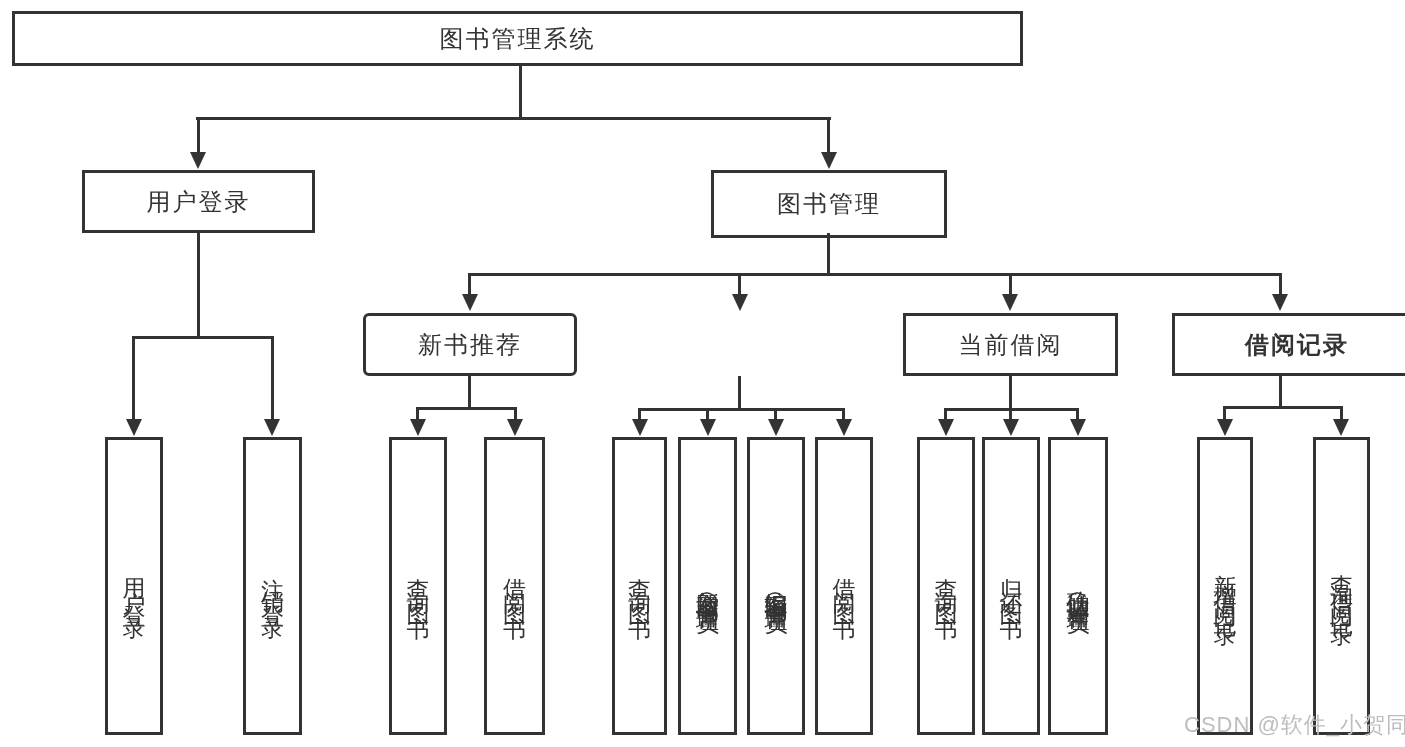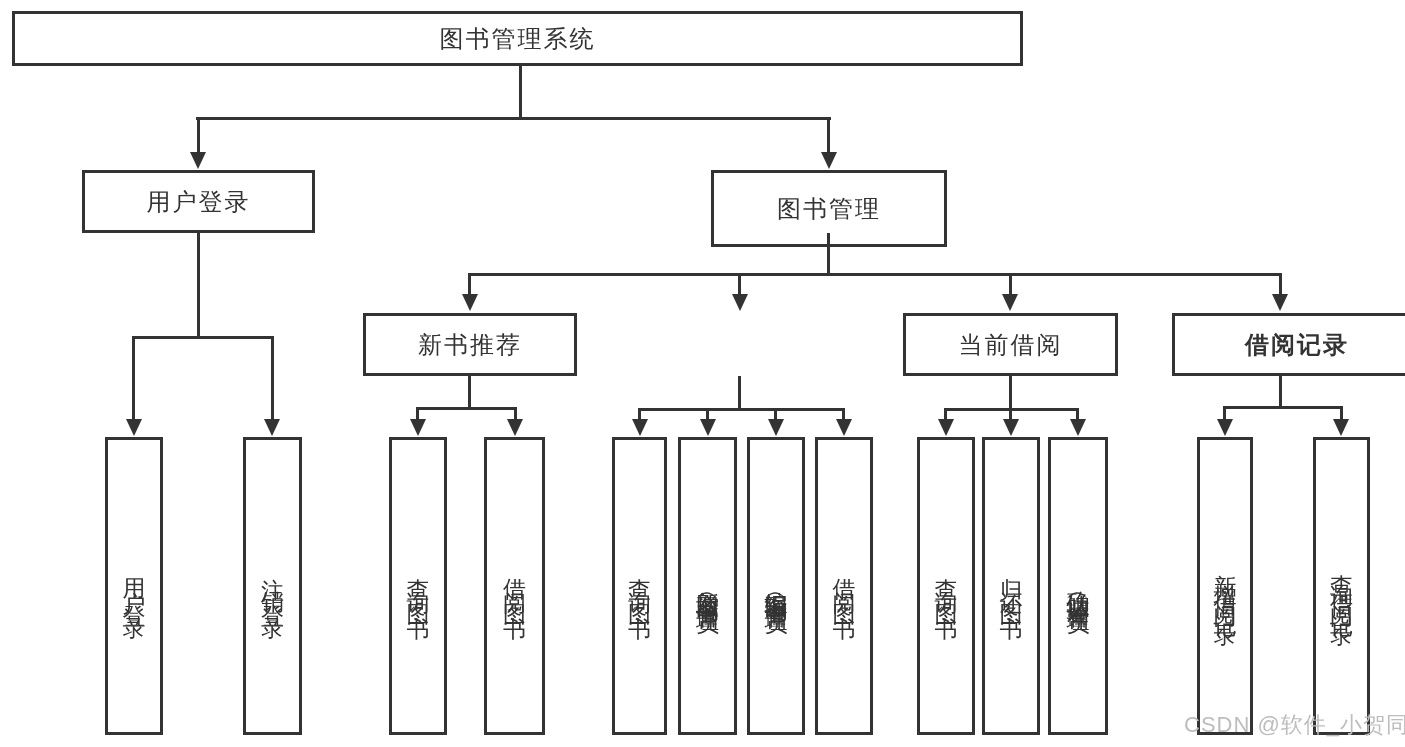--- a/index.html
+++ b/index.html
@@ -69,41 +69,41 @@
 
   <div class="vline" style="left:519px; top:66px; height:54px;"></div>
   <div class="hline" style="left:196px; top:117px; width:635px;"></div>
 
   <div class="vline" style="left:197px; top:117px; height:38px;"></div>
   <div class="ah" style="left:190px; top:152px;"></div>
   <div class="vline" style="left:827px; top:117px; height:38px;"></div>
   <div class="ah" style="left:821px; top:152px;"></div>
 
   <div class="box" style="left:82px; top:170px; width:233px; height:63px;">用户登录</div>
-  <div class="box" style="left:711px; top:170px; width:236px; height:77px;">图书管理</div>
+  <div class="box" style="left:711px; top:170px; width:236px; height:68px;">图书管理</div>
 
   <div class="vline" style="left:197px; top:233px; height:106px;"></div>
   <div class="hline" style="left:132px; top:336px; width:142px;"></div>
   <div class="vline" style="left:132px; top:336px; height:86px;"></div>
   <div class="ah" style="left:126px; top:419px;"></div>
   <div class="vline" style="left:271px; top:336px; height:86px;"></div>
   <div class="ah" style="left:264px; top:419px;"></div>
 
   <div class="vline" style="left:827px; top:233px; height:43px;"></div>
   <div class="hline" style="left:468px; top:273px; width:814px;"></div>
   <div class="vline" style="left:468px; top:273px; height:25px;"></div>
   <div class="ah" style="left:462px; top:294px;"></div>
   <div class="vline" style="left:738px; top:273px; height:25px;"></div>
   <div class="ah" style="left:732px; top:294px;"></div>
   <div class="vline" style="left:1009px; top:273px; height:25px;"></div>
   <div class="ah" style="left:1002px; top:294px;"></div>
   <div class="vline" style="left:1279px; top:273px; height:25px;"></div>
   <div class="ah" style="left:1272px; top:294px;"></div>
 
-  <div class="box" style="left:363px; top:313px; width:214px; height:63px;">新书推荐</div>
+  <div class="box" style="left:363px; top:313px; width:214px; height:63px;border-radius:6px;">新书推荐</div>
   <div class="box" style="left:903px; top:313px; width:215px; height:63px;text-align:right;">当前借阅</div>
   <div class="box" style="left:1172px; top:313px; width:250px; height:63px;font-weight:bold;">借阅记录</div>
 
   <div class="vline" style="left:468px; top:376px; height:34px;"></div>
   <div class="hline" style="left:416px; top:407px; width:101px;"></div>
   <div class="vline" style="left:416px; top:407px; height:15px;"></div>
   <div class="ah" style="left:410px; top:419px;"></div>
   <div class="vline" style="left:514px; top:407px; height:15px;"></div>
   <div class="ah" style="left:507px; top:419px;"></div>
 

